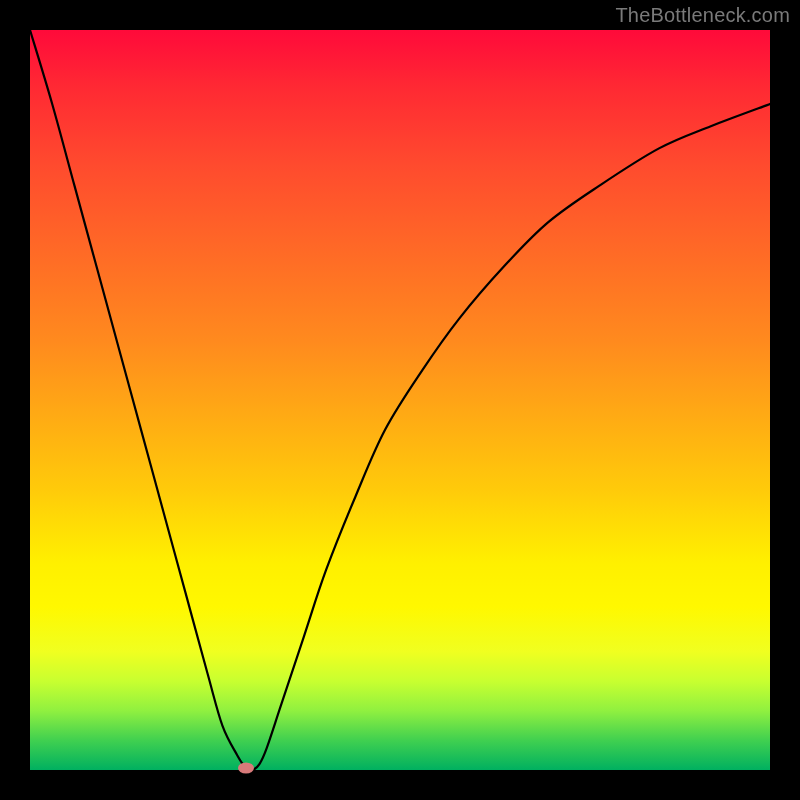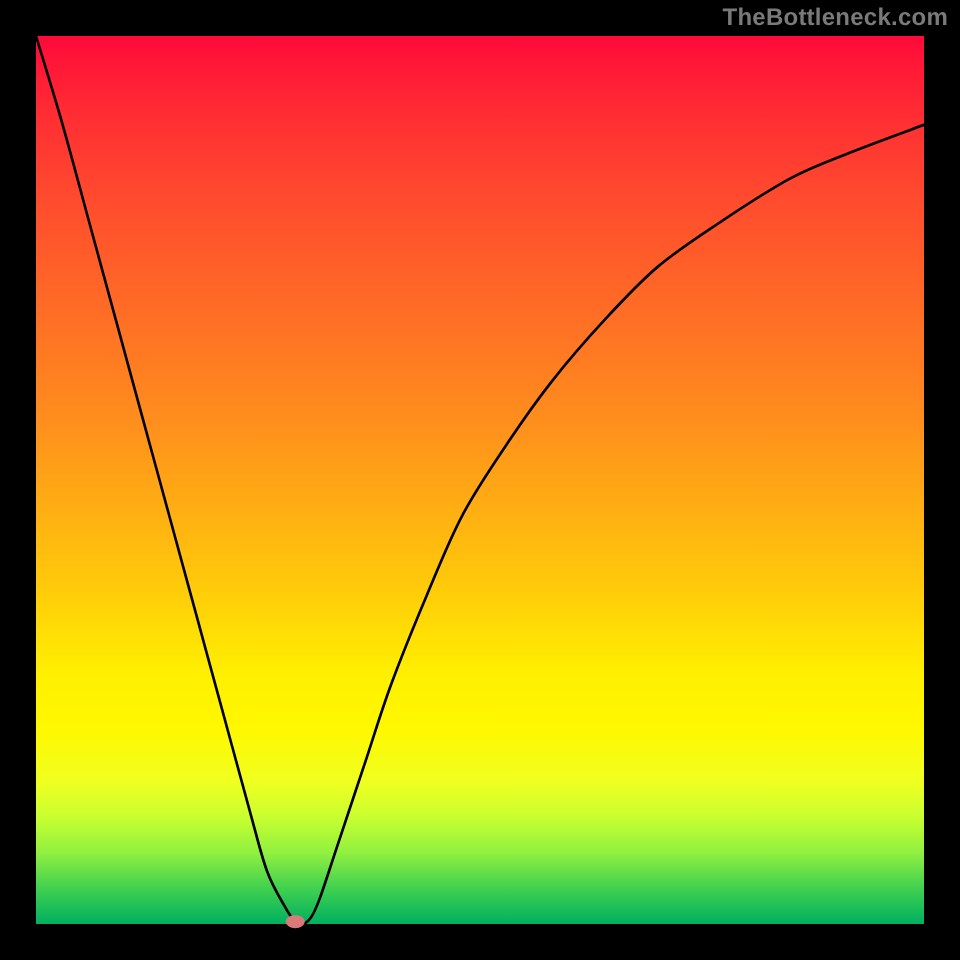--- a/index.html
+++ b/index.html
@@ -48,21 +48,21 @@
     top: 0;
     width: 740px;
     height: 740px;
   }
   .watermark {
     position: absolute;
     top: 4px;
     right: 10px;
     color: #7a7a7a;
     font-size: 20px;
-    font-weight: 700;
+    font-weight: 400;
     letter-spacing: 0.2px;
     user-select: none;
   }
   .marker {
     position: absolute;
     width: 16px;
     height: 11px;
     border-radius: 50% / 50%;
     background: #d87a7a;
     transform: translate(-50%, -50%);

